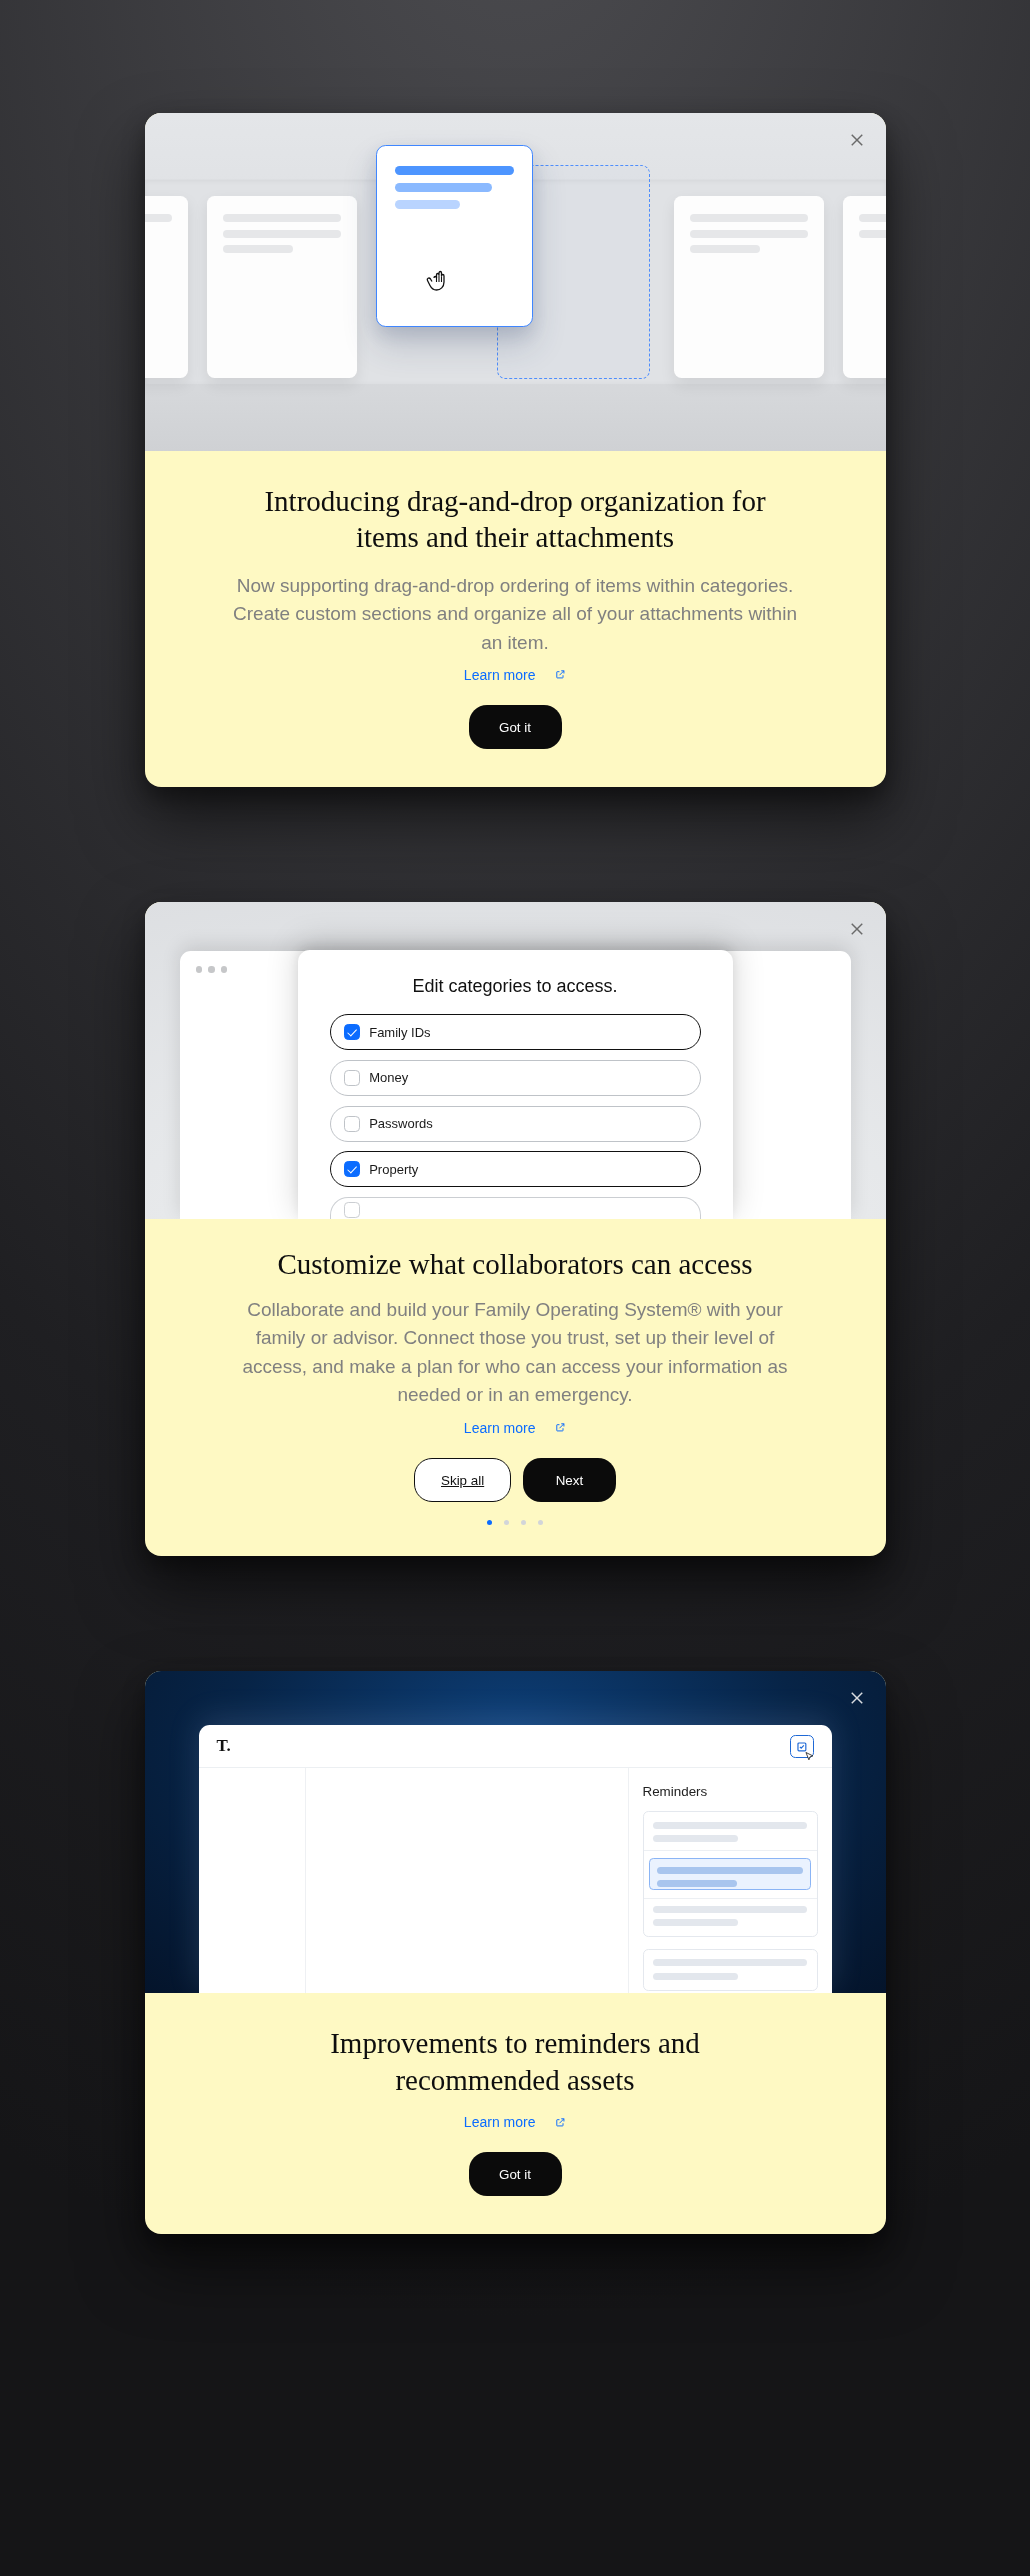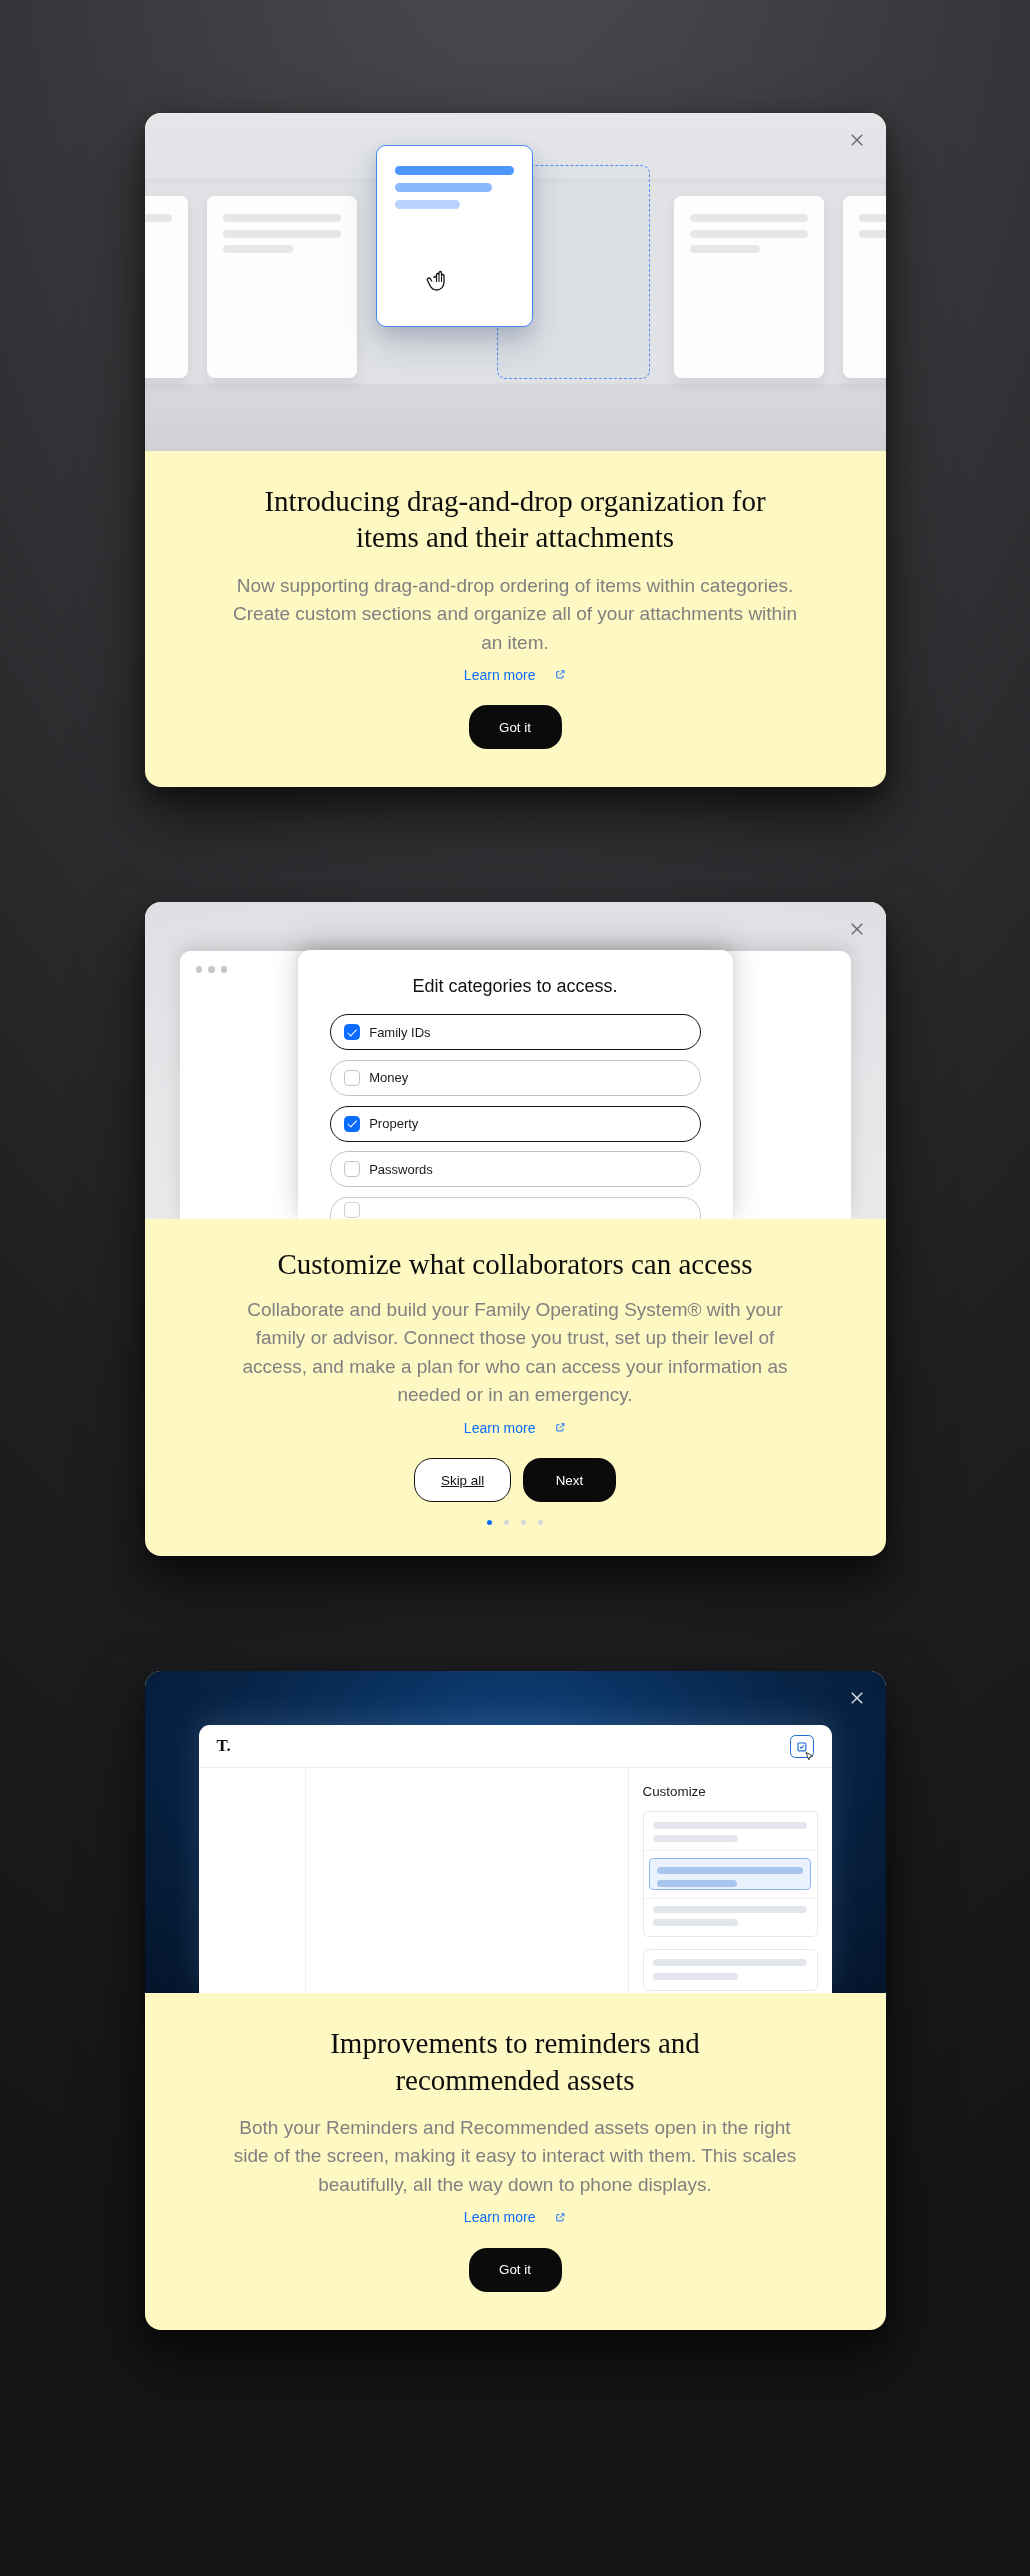--- a/index.html
+++ b/index.html
@@ -399,27 +399,27 @@
       <div class="cat-title">Edit categories to access.</div>
 
       <div class="pill sel">
         <span class="chk on"></span>
         <span>Family IDs</span>
       </div>
       <div class="pill">
         <span class="chk"></span>
         <span>Money</span>
       </div>
+      <div class="pill">
+        <span class="chk"></span>
+        <span>Passwords</span>
+      </div>
       <div class="pill sel">
         <span class="chk on"></span>
         <span>Property</span>
-      </div>
-      <div class="pill">
-        <span class="chk"></span>
-        <span>Passwords</span>
       </div>
       <div class="pill" style="height:21.5px;border-bottom:none;border-radius:18px 18px 0 0;opacity:.8">
         <span class="chk"></span>
       </div>
     </div>
   </div>
 
   <div class="content tight">
     <h2 class="title single">Customize what collaborators can access</h2>
     <p class="desc">Collaborate and build your Family Operating System® with your family or advisor. Connect those you trust, set up their level of access, and make a plan for who can access your information as needed or in an emergency.</p>
@@ -463,21 +463,21 @@
           </svg>
           <svg class="cursor" width="11.8" height="11.8" viewBox="0 0 24 24">
             <path d="M4 3l14 7-6 2-2 6-6-15z" fill="#fff" stroke="#111" stroke-width="1.6"></path>
           </svg>
         </div>
       </div>
       <div class="dev-body">
         <div class="dev-side"></div>
         <div class="dev-main"></div>
         <div class="dev-right">
-          <div class="r-title">Customize</div>
+          <div class="r-title">Reminders</div>
           <div class="rblock">
             <div class="rline"></div>
               <div class="rline sm"></div>
             <div class="rdiv"></div>
             <div class="ritem hi">
               <div class="rline"></div>
                 <div class="rline sm"></div>
             </div>
             <div class="rdiv"></div>
             <div class="rline"></div>
@@ -487,21 +487,20 @@
             <div class="rline"></div>
               <div class="rline sm"></div>
           </div>
         </div>
       </div>
     </div>
   </div>
 
   <div class="content">
     <h2 class="title">Improvements to reminders and recommended assets</h2>
-    <p class="desc">Both your Reminders and Recommended assets open in the right side of the screen, making it easy to interact with them. This scales beautifully, all the way down to phone displays.</p>
     <a class="learn" href="#">
       <span>Learn more</span>
       <svg viewBox="0 0 24 24" fill="none" stroke="currentColor" stroke-width="2.2">
         <path d="M14 4h6v6"></path>
           <path d="M20 4L10 14"></path>
           <path d="M18 14v5a1 1 0 0 1-1 1H5a1 1 0 0 1-1-1V7a1 1 0 0 1 1-1h5"></path>
       </svg>
     </a>
     <div class="btn-row">
       <button class="btn primary">Got it</button>

